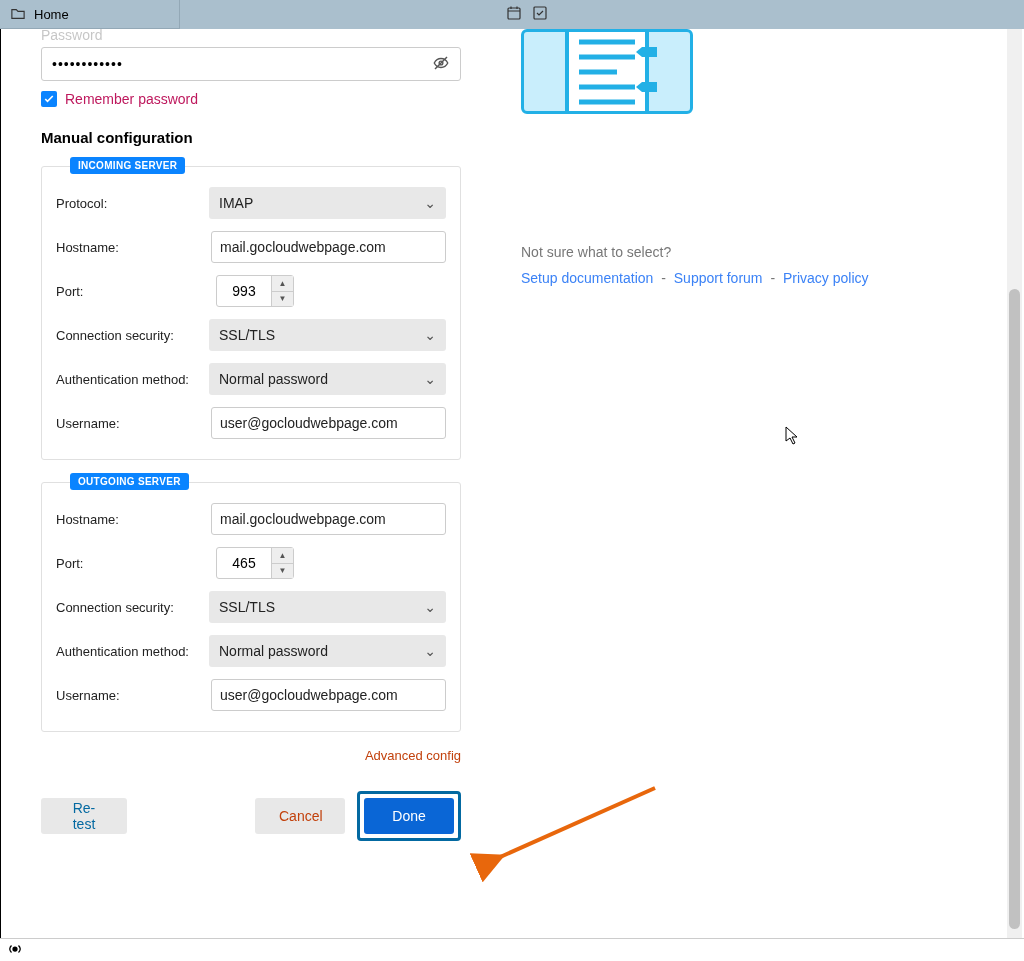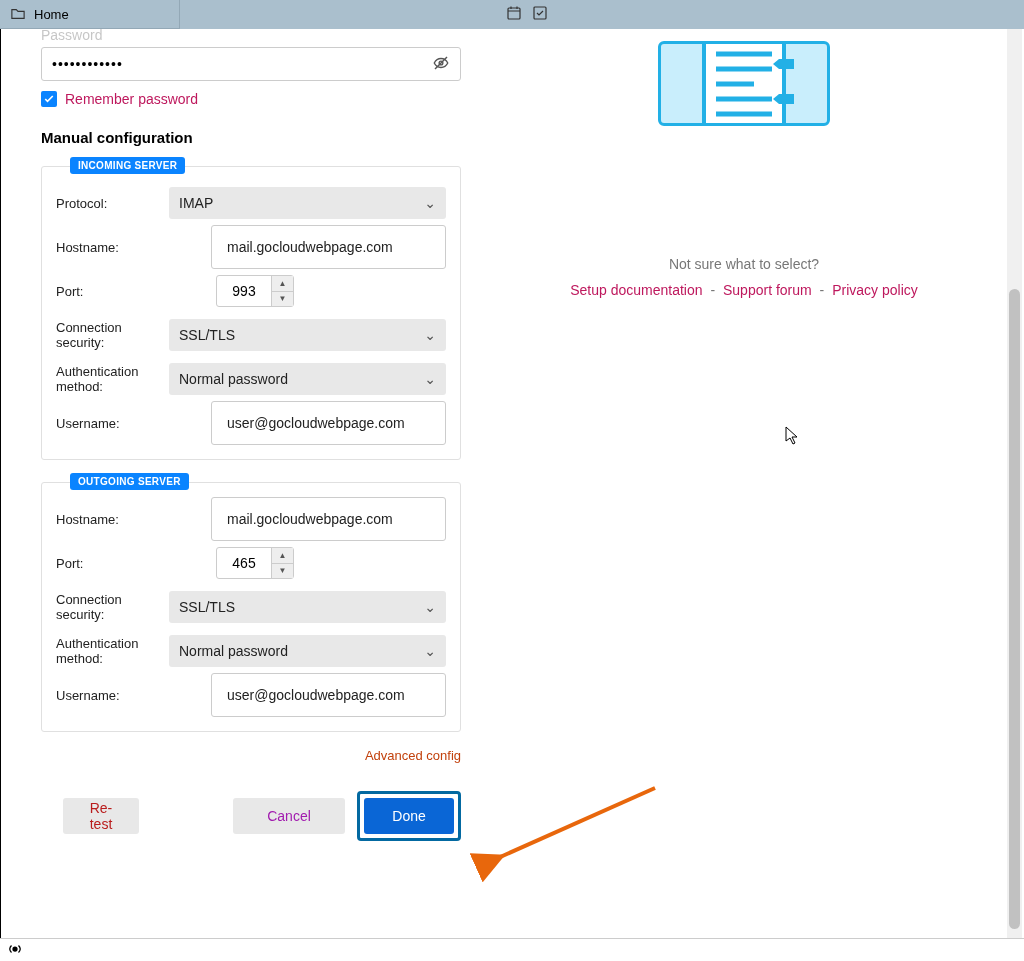--- a/index.html
+++ b/index.html
@@ -43,64 +43,64 @@
   .win-controls .btn { width:32px; display:flex; align-items:center; justify-content:center;}
   .toolbar-icons { display:flex; margin-left:auto; align-items:center; gap:10px; padding-right:6px;}
   
   .content-outer { position:absolute; top:29px; bottom:23px; left:0; right:0; border-left:1px solid #000; border-right:2px solid #fff; overflow:hidden;}
   .scroll-area { position:absolute; top:0; bottom:0; left:0; right:15px; overflow:hidden; background:#fff;}
   .scrollbar { position:absolute; top:0; right:0; width:15px; bottom:0; background:#f0f0f0;}
   .scroll-thumb { position:absolute; right:2px; left:2px; top:260px; height:640px; background:#c1c1c1; border-radius:6px;}
   
   .main { padding: 0 40px 20px 40px; display:flex; gap:60px;}
   .left-col { width: 420px; flex-shrink:0;}
-  .right-col { flex:1; display:flex; flex-direction:column; align-items:center; padding-top:12px;}
+  .right-col { flex:1; display:flex; flex-direction:column; align-items:flex-start; padding-top:0;}
   
   .field-label-top { font-size:14px; color:#444; margin-top:-2px;}
   .password-box { margin-top:4px; height:34px; border:1px solid #ccc; border-radius:3px; display:flex; align-items:center; padding:0 10px;}
   .password-dots { letter-spacing:1px; font-size:14px; color:#000;}
   .eye-icon { margin-left:auto; color:#555;}
   .remember { display:flex; align-items:center; gap:8px; margin-top:10px; font-size:14px; color:#be185d;}
   .remember .check { width:16px; height:16px; background:#0a84ff; border-radius:2px; display:flex; align-items:center; justify-content:center;}
   .remember .check svg { width:12px; height:12px; }
   
   .banner { margin-top:28px; background:#30c030; color:#fff; border-radius:3px; padding:12px 14px; display:flex; gap:12px; font-size:14px; line-height:1.4;}
   .banner .check-icon { flex-shrink:0; margin-top:4px;}
   
   .section-title { font-weight:600; font-size:15px; color:#000; margin-top:22px;}
   
   .group { border:1px solid #e0e0e0; border-radius:3px; padding:14px 14px 14px 14px; margin-top:12px; position:relative;}
   .group-tag { position:absolute; top:-10px; left:28px; background:#0a84ff; color:#fff; font-size:10px; font-weight:600; padding:3px 8px; border-radius:3px; letter-spacing:0.3px;}
   .row { display:flex; align-items:center; height:44px;}
   .row .lbl { width:160px; font-size:13px; color:#222;}
   .row .ctrl { flex:1; }
-  .select { height:32px; background:#e8e8e8; border:none; border-radius:3px; padding:0 10px; font-size:14px; color:#222; display:flex; align-items:center; justify-content:space-between; width:277px;}
+  .select { height:32px; background:#e8e8e8; border:none; border-radius:3px; padding:0 10px; font-size:14px; color:#222; display:flex; align-items:center; justify-content:space-between; width:237px;}
   .select .chev { color:#555;}
-  .text-input { height:44px; border:1px solid #ccc; border-radius:3px; padding:0 15px; font-size:14px; color:#222; display:flex; align-items:center; width:235px; background:#fff;}
+  .text-input { height:32px; border:1px solid #ccc; border-radius:3px; padding:0 8px; font-size:14px; color:#222; display:flex; align-items:center; width:235px; background:#fff;}
   .num-input { height:32px; border:1px solid #ccc; border-radius:3px; display:flex; align-items:center; background:#fff; width:78px;}
   .num-input .val { flex:1; text-align:center; font-size:14px;}
   .num-input .spin { width:22px; height:100%; border-left:1px solid #ccc; display:flex; flex-direction:column; background:#eee;}
   .num-input .spin div { flex:1; display:flex; align-items:center; justify-content:center; font-size:8px; color:#555;}
   .num-input .spin div:first-child { border-bottom:1px solid #ccc;}
   
   .adv-link { text-align:right; margin-top:16px; font-size:13px;}
   .adv-link a { color:#c2410c; text-decoration:none;}
   
   .actions { display:flex; gap:12px; margin-top:28px; align-items:center;}
   .btn { height:36px; border-radius:3px; border:none; padding:0 24px; font-size:14px; cursor:pointer;}
-  .btn-retest { background:#e8e8e8; color:#b91c1c; width:76px;margin-left:22px;}
-  .btn-cancel { background:#e8e8e8; color:#a21caf; width:112px; margin-left:auto;}
+  .btn-retest { background:#e8e8e8; color:#0369a1; width:86px;}
+  .btn-cancel { background:#e8e8e8; color:#c2410c; width:90px; margin-left:auto;}
   .btn-done { background:#0a66d6; color:#fff; width:90px;}
   .done-wrap { border:3px solid #0369a1; border-radius:4px; padding:4px;}
   
   .right-img { width:172px; height:85px; border:3px solid #22b0e6; border-radius:6px; background:#c9eefc; display:flex; align-items:center; justify-content:center; overflow:hidden; position:relative;}
   .right-img-inner { position:absolute; top:-40px; }
   .help-text { color:#777; font-size:14px; margin-top:130px; text-align:center;}
   .help-links { margin-top:10px; font-size:14px; text-align:center;}
-  .help-links a { color:#be185d; text-decoration:none;}
+  .help-links a { color:#3b82f6; text-decoration:none;}
   .help-links .sep { color:#777; margin:0 4px;}
   
   .statusbar { position:absolute; bottom:0; left:0; right:0; height:23px; background:#fff; border-top:1px solid #ccc; display:flex; align-items:center; padding:0 8px;}
   
   .arrow { position:absolute; left:490px; top:783px; pointer-events:none;}
   .arrow svg { overflow:visible;}
   
   .cursor { position:absolute; left:785px; top:426px; pointer-events:none;}
 </style>
 </head>

